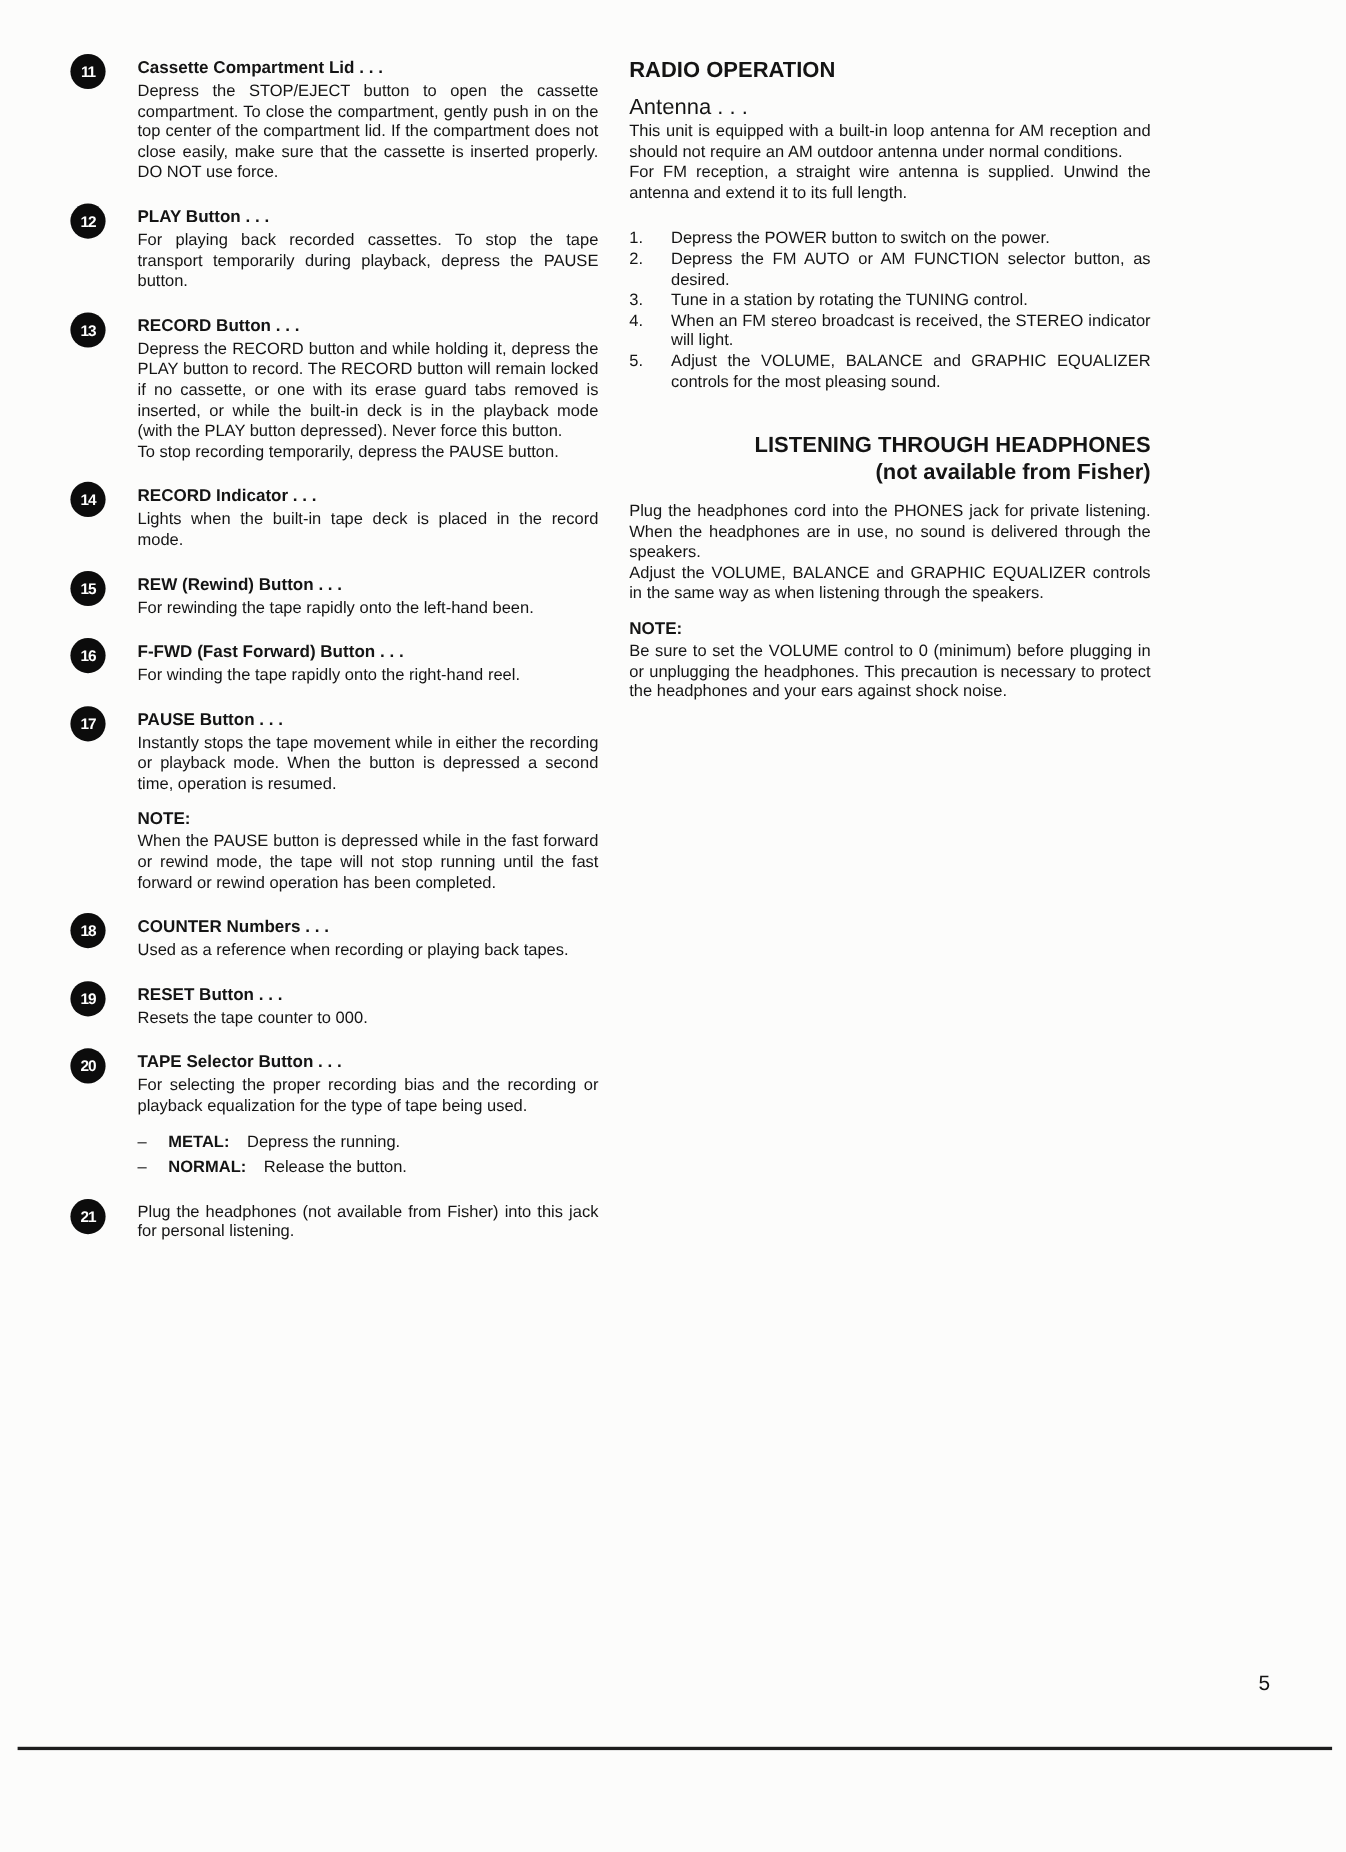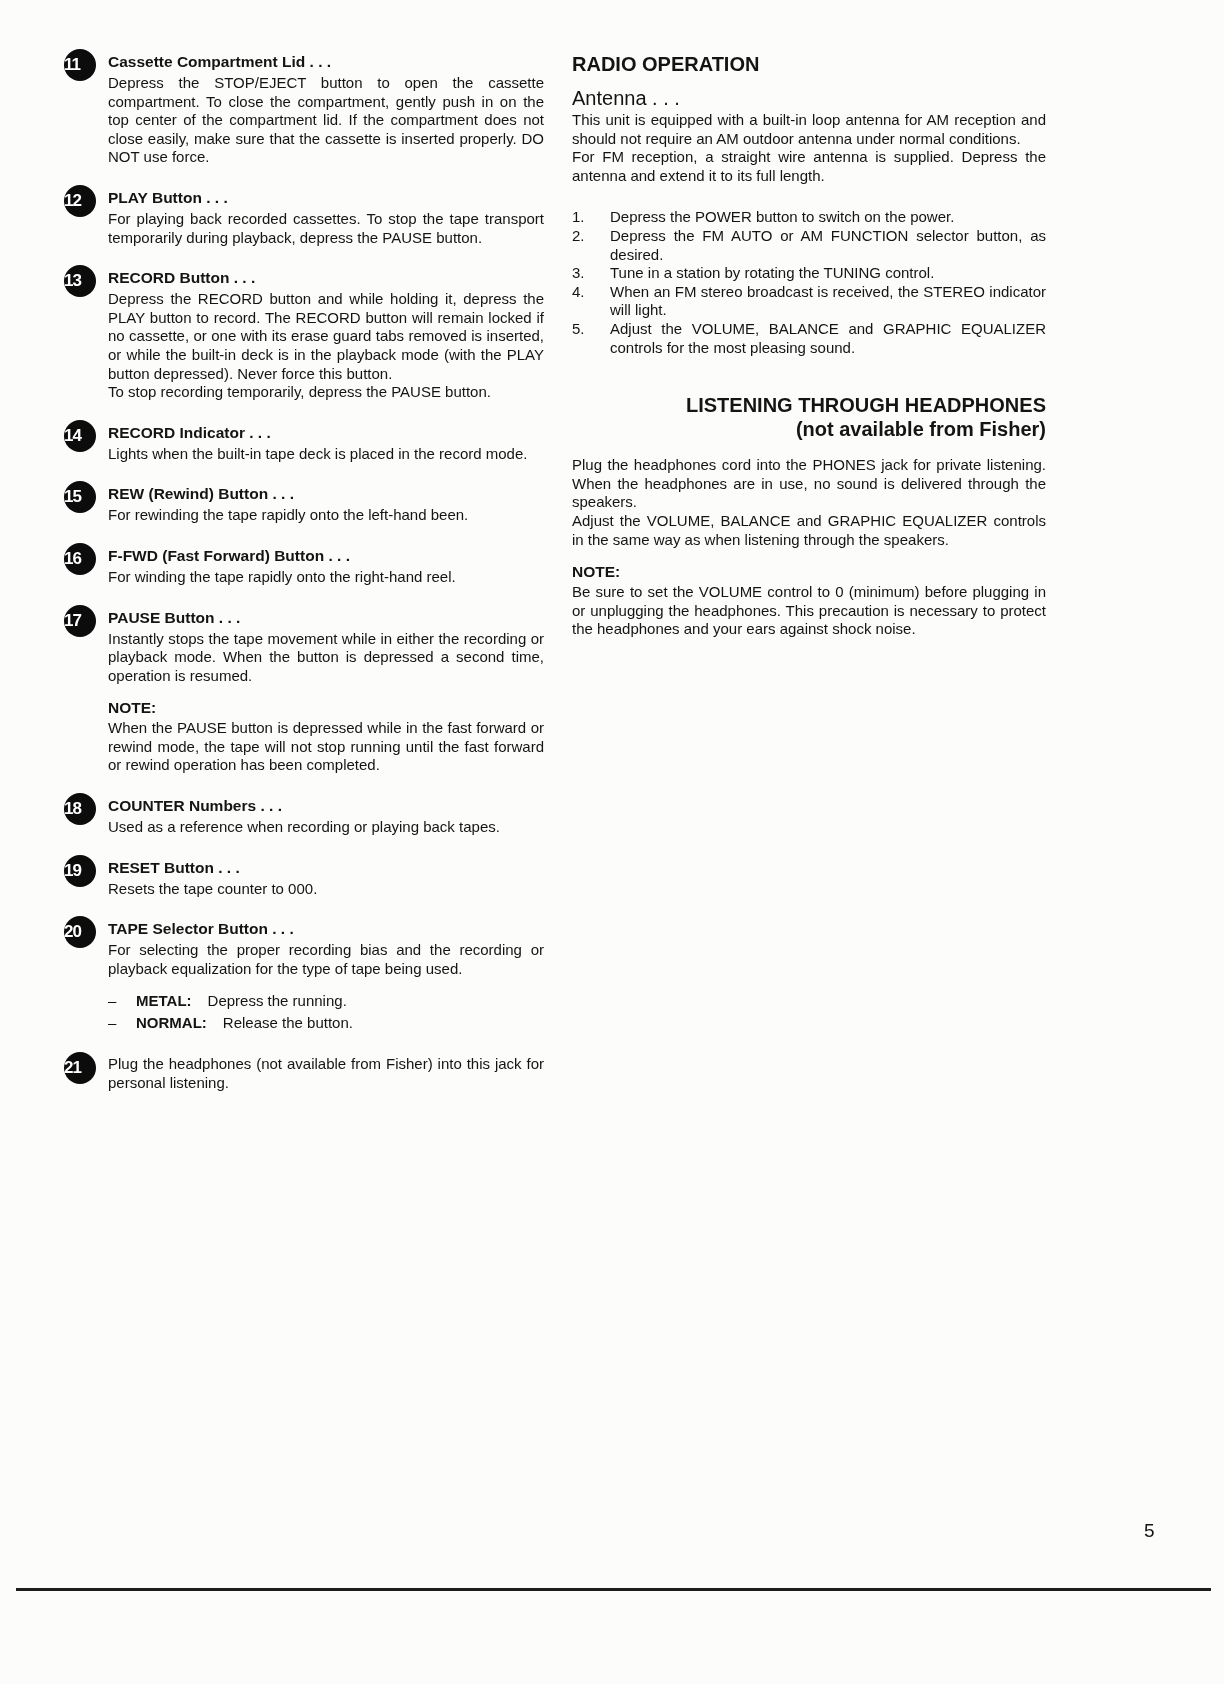--- a/index.html
+++ b/index.html
@@ -33,24 +33,24 @@
     margin-bottom: 21px;
   }
   .badge {
     flex: 0 0 32px;
     width: 32px;
     height: 32px;
     border-radius: 50%;
     background: #0c0c0c;
     color: #ffffff;
     font-weight: 700;
-    font-size: 17px;
+    font-size: 14px;
     line-height: 32px;
-    text-align: left;
-    margin-right: 12px;
+    text-align: center;
+    margin-right: 29px;
     margin-top: -3px;
     letter-spacing: -1px;
   }
   .item-content { flex: 1; }
   .item-title {
     font-weight: 700;
     font-size: 15.5px;
     line-height: 19px;
     margin-bottom: 3px;
   }
@@ -227,21 +227,21 @@
 
   </div>
 
   <div class="col-right">
 
     <h2 class="section-title">RADIO OPERATION</h2>
 
     <div class="sub-section">
       <div class="sub-heading">Antenna . . .</div>
       <p class="body-p">This unit is equipped with a built-in loop antenna for AM reception and should not require an AM outdoor antenna under normal conditions.</p>
-      <p class="body-p">For FM reception, a straight wire antenna is supplied. Depress the antenna and extend it to its full length.</p>
+      <p class="body-p">For FM reception, a straight wire antenna is supplied. Unwind the antenna and extend it to its full length.</p>
     </div>
 
     <div class="sub-section">
       <div class="steps">
         <div class="step">
           <span class="step-num">1.</span>
           <span class="step-text">Depress the POWER button to switch on the power.</span>
         </div>
         <div class="step">
           <span class="step-num">2.</span>

